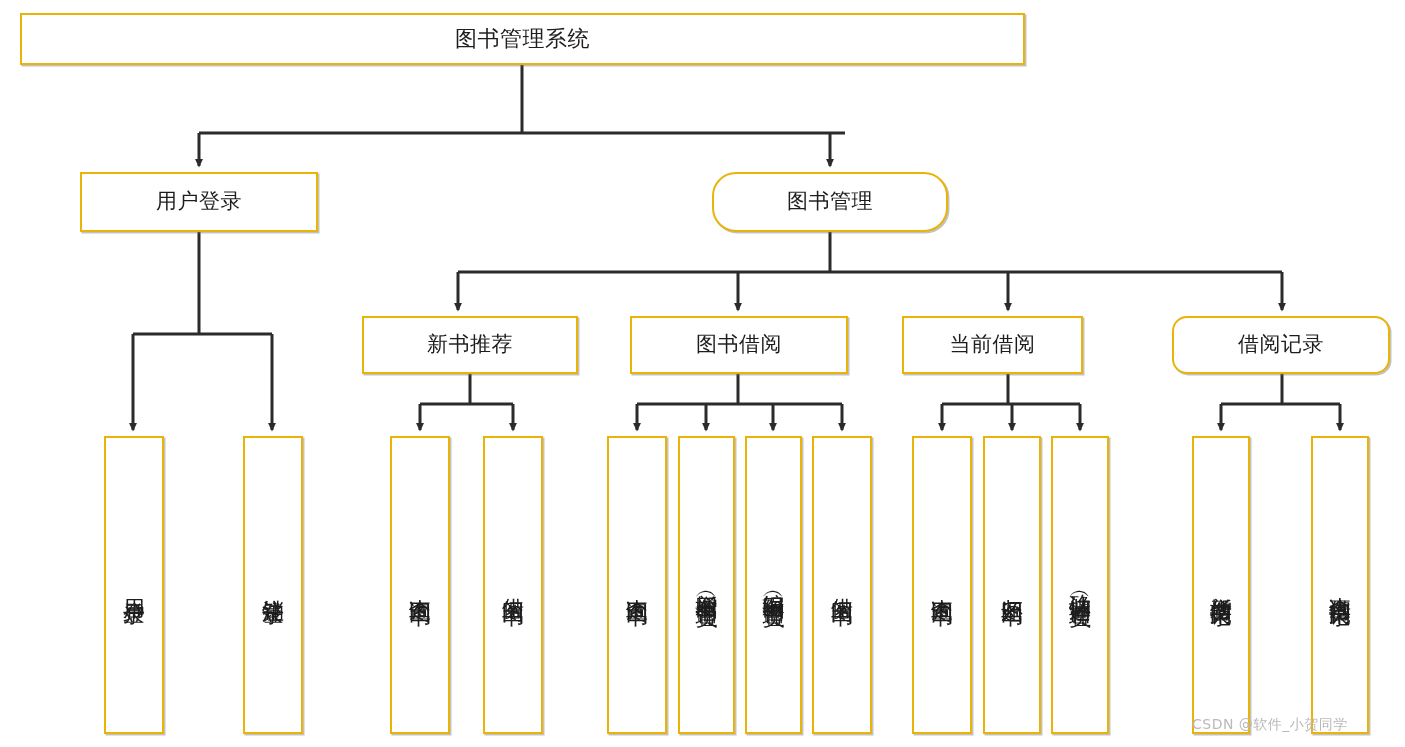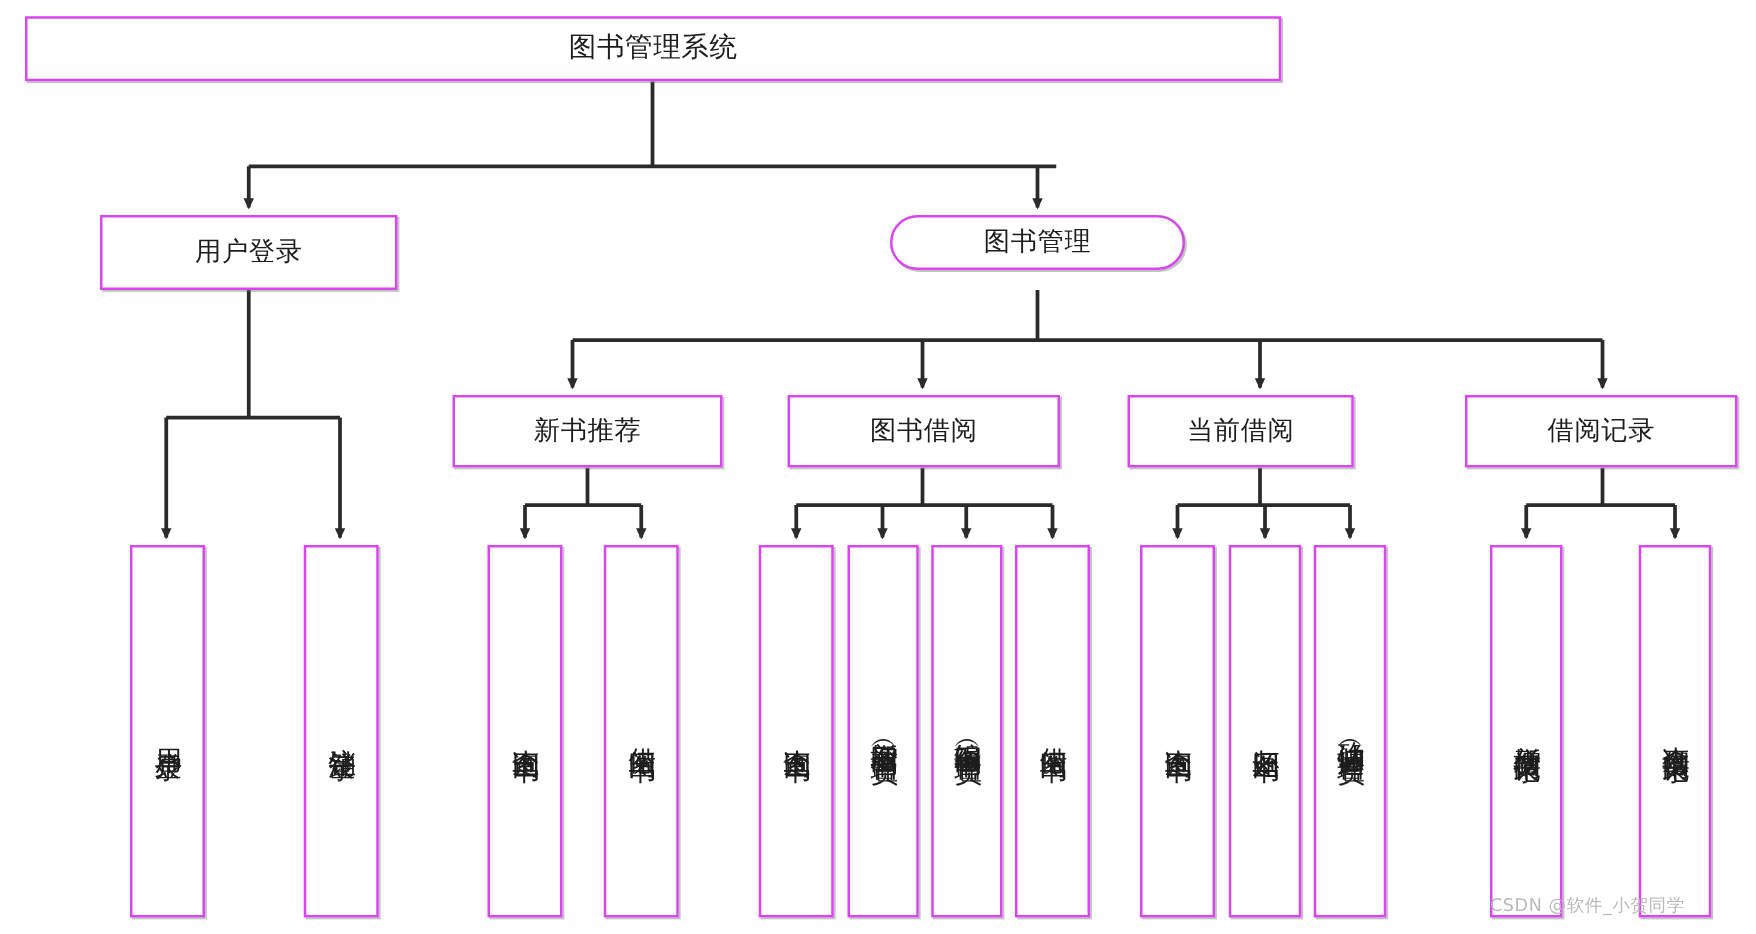--- a/index.html
+++ b/index.html
@@ -21,21 +21,21 @@
     position: absolute;
     left: 0;
     top: 0;
     width: 1405px;
     height: 747px;
     pointer-events: none;
   }
   .node {
     position: absolute;
     box-sizing: border-box;
-    border: 2px solid #d946ef;
+    border: 2px solid #eab308;
     background: #ffffff;
     display: flex;
     align-items: center;
     justify-content: center;
     color: #1d1d1d;
     box-shadow: 1.5px 1.5px 0 rgba(120,120,120,0.45);
   }
   .node .lbl {
     display: block;
     line-height: 1.12;
@@ -124,34 +124,34 @@
     </g>
   </svg>
 
   <div class="node horiz root" style="left:20px; top:13px; width:1005px; height:52px;">
     <span class="lbl">图书管理系统</span>
   </div>
 
   <div class="node horiz" style="left:80px; top:172px; width:238px; height:60px;">
     <span class="lbl">用户登录</span>
   </div>
-  <div class="node horiz" style="left:712px; top:172px; width:236px; height:44px;border-radius:24px;">
+  <div class="node horiz" style="left:712px; top:172px; width:236px; height:60px;border-radius:24px;">
     <span class="lbl">图书管理</span>
   </div>
 
   <div class="node horiz" style="left:630px; top:316px; width:218px; height:58px;">
     <span class="lbl">图书借阅</span>
   </div>
   <div class="node horiz" style="left:362px; top:316px; width:216px; height:58px;">
     <span class="lbl">新书推荐</span>
   </div>
   <div class="node horiz" style="left:902px; top:316px; width:181px; height:58px;">
     <span class="lbl">当前借阅</span>
   </div>
-  <div class="node horiz" style="left:1172px; top:316px; width:218px; height:58px;">
+  <div class="node horiz" style="left:1172px; top:316px; width:218px; height:58px;border-radius:15px;">
     <span class="lbl">借阅记录</span>
   </div>
 
   <div class="node vert" style="left:104px; top:436px; width:60px; height:298px;">
     <span class="lbl">用户登录</span>
   </div>
   <div class="node vert" style="left:243px; top:436px; width:60px; height:298px;">
     <span class="lbl">注销登录</span>
   </div>
   <div class="node vert" style="left:390px; top:436px; width:60px; height:298px;">

